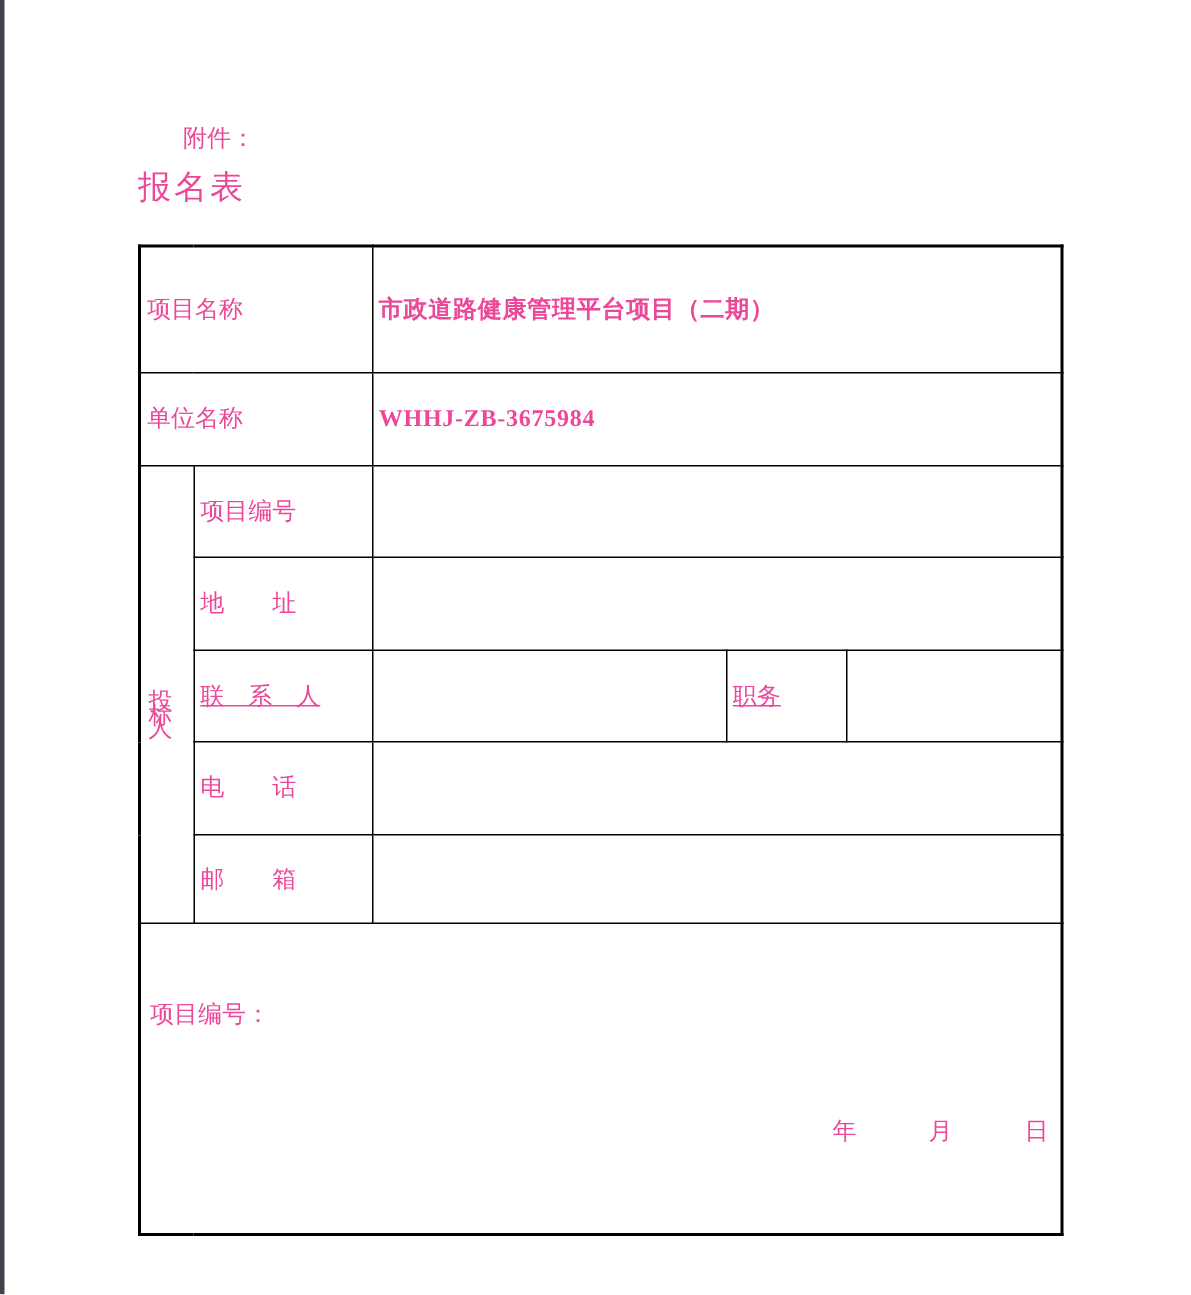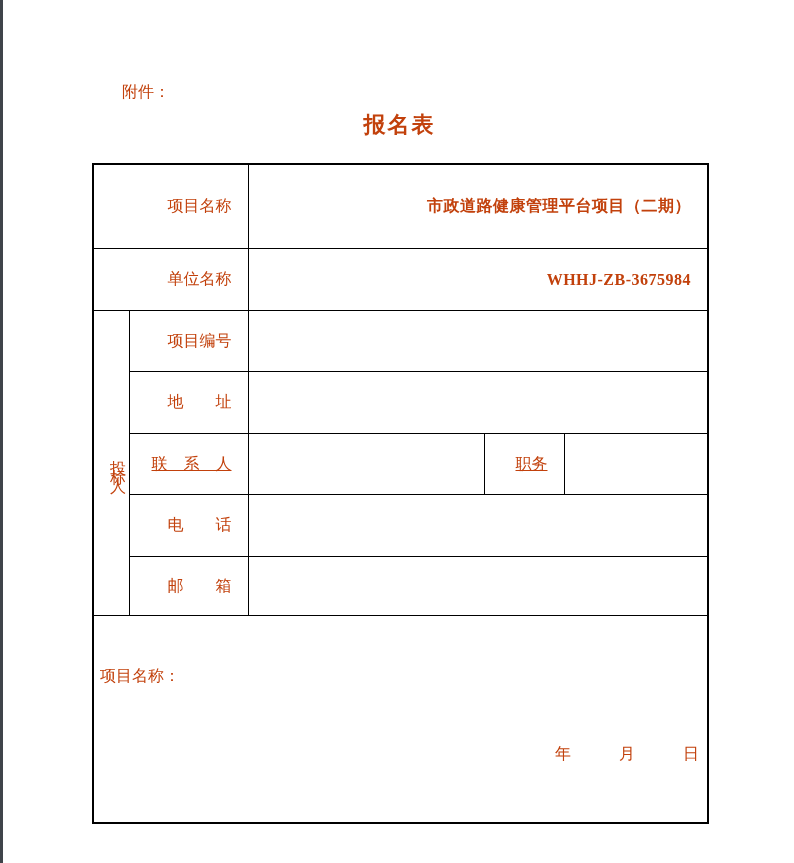--- a/index.html
+++ b/index.html
@@ -3,56 +3,55 @@
 <meta charset="utf-8">
 <style>
   html, body { margin: 0; padding: 0; background: #ffffff; }
   #page {
     position: relative;
     width: 794px;
     height: 863px;
     background: #ffffff;
     overflow: hidden;
     font-family: "Liberation Serif", "DejaVu Serif", serif;
-    color: #c2410c;
+    color: #ec4899;
   }
   #page-edge {
     position: absolute;
     left: 0; top: 0;
     width: 3px; height: 863px;
     background: #3f444a;
   }
   #attachment-label {
     position: absolute;
     left: 122px; top: 82px;
     font-size: 16px;
     white-space: pre;
   }
   #doc-title {
     position: absolute;
     left: 92px; top: 110px;
     width: 615px;
-    text-align: center;
     font-size: 22px;
-    font-weight: bold;
+    font-weight: normal;
     letter-spacing: 2px;
   }
   table.form {
     position: absolute;
     left: 92px; top: 163px;
     width: 615px;
     border-collapse: collapse;
     table-layout: fixed;
     border: 2px solid #000000;
   }
   table.form td {
     border: 1px solid #000000;
-    padding: 0 16px;
+    padding: 0 4px;
     vertical-align: middle;
-    text-align: right;
+    text-align: left;
     font-size: 16px;
     overflow: hidden;
   }
   td.r1 { height: 83px; }
   td.r2 { height: 61px; }
   td.r3 { height: 60px; }
   td.r4 { height: 61px; }
   td.r5 { height: 60px; text-decoration: underline; }
   td.r6 { height: 61px; }
   td.r7 { height: 58px; }
@@ -138,21 +137,21 @@
       <tr>
         <td class="r6 label-cell">电　　话</td>
         <td class="r6" colspan="3"></td>
       </tr>
       <tr>
         <td class="r7 label-cell">邮　　箱</td>
         <td class="r7" colspan="3"></td>
       </tr>
       <tr>
         <td class="r8 sig-cell" colspan="5">
-          <div class="sig-label">项目名称：</div>
+          <div class="sig-label">项目编号：</div>
           <div class="date-line">
             <span>年</span>
             <span>月</span>
             <span>日</span>
           </div>
         </td>
       </tr>
     </tbody>
   </table>
 </div>

